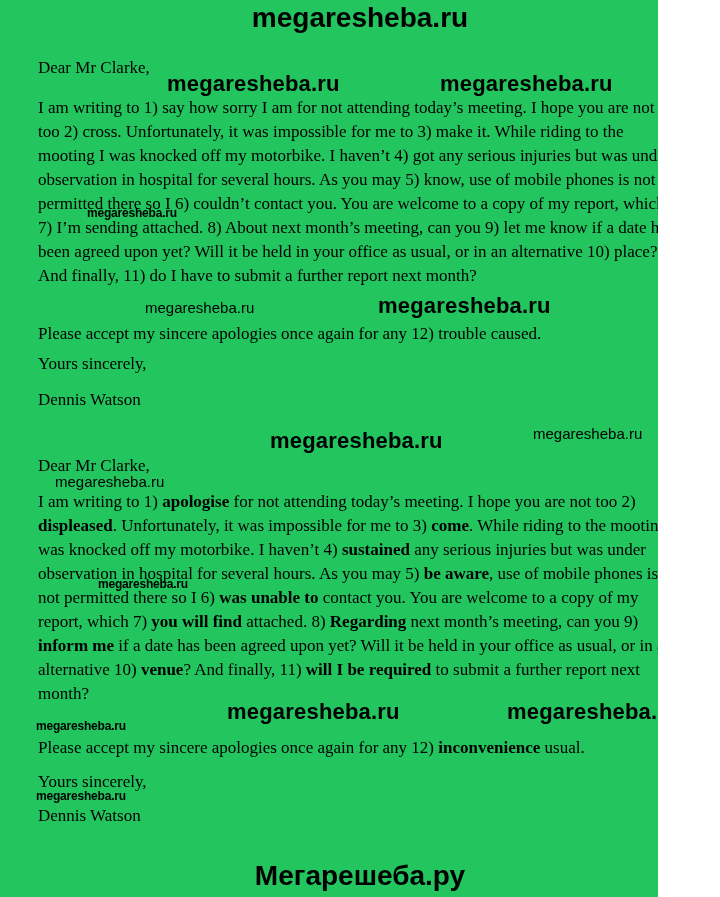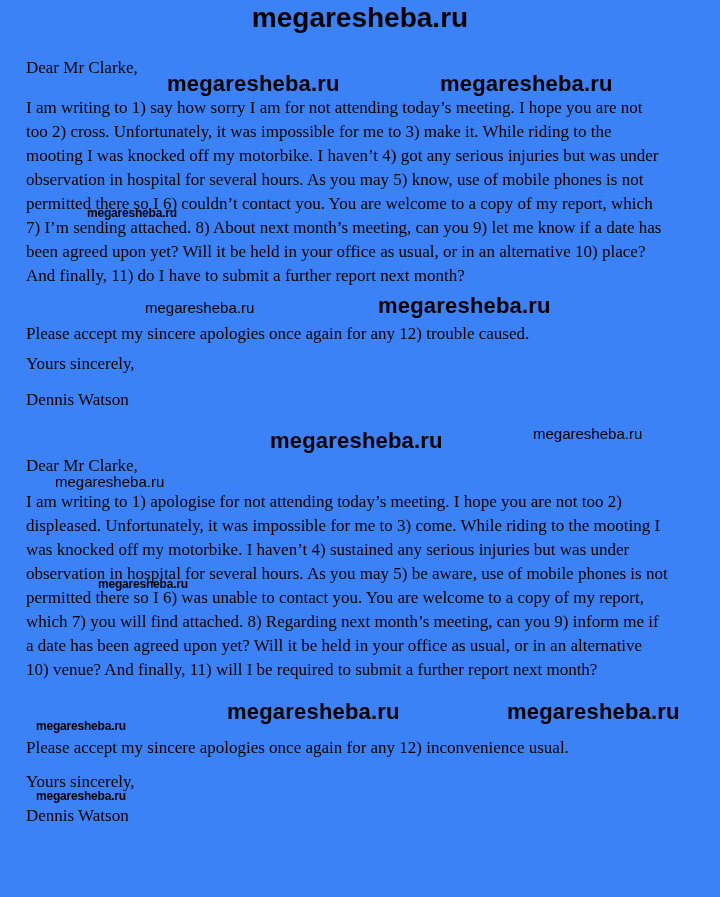--- a/index.html
+++ b/index.html
@@ -1,42 +1,42 @@
 <!DOCTYPE html>
 <html><head>
 <meta charset="utf-8">
 <style>
   html,body{margin:0;padding:0;background:#ffffff;}
   .page{
     position:relative;
-    width:720px;height:897px;
-    background:#3b82f6;
+    width:658px;height:897px;
+    background:#22c55e;
     overflow:hidden;
     color:#000;
   }
   .brand{
     position:absolute;left:0;width:720px;
     text-align:center;
     font-family:"Liberation Sans",sans-serif;
     font-weight:bold;
     font-size:28px;
     color:#000;
     white-space:nowrap;
   }
   .brand.top{top:2px;}
   .brand.bottom{top:860px;}
   .tblock{
-    position:absolute;left:26px;width:642px;
+    position:absolute;left:38px;width:642px;
     font-family:"Liberation Serif",serif;
     font-size:17px;
     line-height:24px;
     color:#000;
     text-align:left;
   }
-  .tblock b{font-weight:normal;margin-top:34px;}
+  .tblock b{font-weight:bold;margin-top:34px;}
   .salutation{line-height:22px;}
   .wm{
     position:absolute;
     white-space:nowrap;
     color:#000;
     font-family:"Liberation Sans",sans-serif;
     line-height:1;
     z-index:5;
   }
   .wm.bold-large{font-weight:bold;font-size:22px;letter-spacing:0.2px;}
@@ -71,14 +71,15 @@
       <div class="wm bold-large" style="left: 270px; top: 430px;">megaresheba.ru</div>
       <div class="wm plain" style="left: 533px; top: 426px;">megaresheba.ru</div>
       <div class="wm plain" style="left: 55px; top: 474px;">megaresheba.ru</div>
       <div class="wm bold-small" style="left: 98px; top: 578px;">megaresheba.ru</div>
       <div class="wm bold-large" style="left: 227px; top: 701px;">megaresheba.ru</div>
       <div class="wm bold-large" style="left: 507px; top: 701px;">megaresheba.ru</div>
       <div class="wm bold-small" style="left: 36px; top: 720px;">megaresheba.ru</div>
       <div class="wm bold-small" style="left: 36px; top: 790px;">megaresheba.ru</div>
     </div>
 
+  <div class="brand bottom">Мегарешеба.ру</div>
 
 </div>
 
 </body></html>

